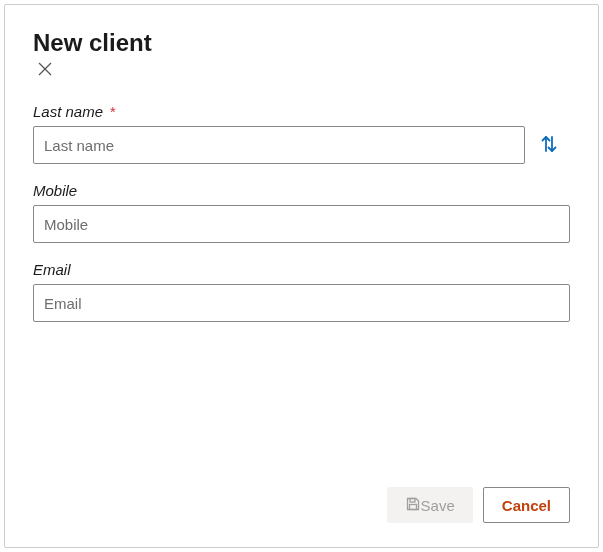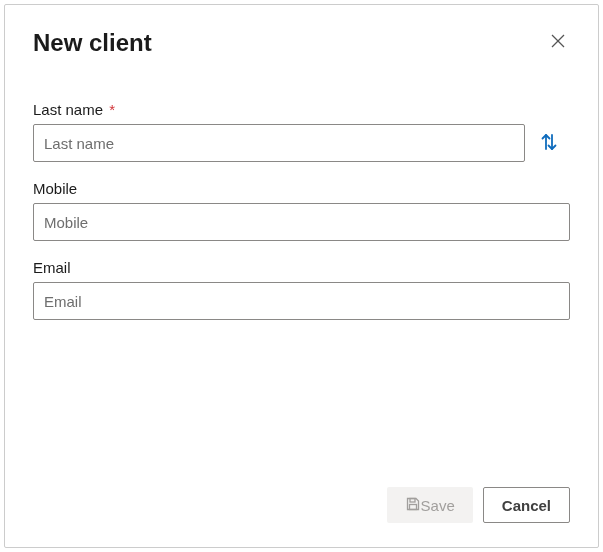--- a/index.html
+++ b/index.html
@@ -19,21 +19,22 @@
       border-radius: 2px;
       padding: 24px 28px;
       position: relative;
       display: flex;
       flex-direction: column;
     }
     .dialog-header {
       display: flex;
       justify-content: space-between;
       align-items: flex-start;
-      margin-bottom: 44px;
+      margin-bottom: 19px;
+      flex-direction: column;
     }
     .dialog-title {
       font-size: 24px;
       font-weight: 600;
       color: #1b1b1b;
     }
     .close-btn {
       background: none;
       border: none;
       cursor: pointer;
@@ -51,20 +52,21 @@
       flex: 1;
     }
     .field-group {
       margin-bottom: 18px;
     }
     .field-label {
       display: block;
       font-size: 15px;
       color: #1b1b1b;
       margin-bottom: 6px;
+      font-style: italic;
     }
     .required-asterisk {
       color: #d13438;
       margin-left: 2px;
     }
     .input-row {
       display: flex;
       align-items: center;
       gap: 10px;
     }
@@ -122,21 +124,21 @@
       color: #a19f9d;
       cursor: default;
     }
     .btn-save svg {
       width: 16px;
       height: 16px;
     }
     .btn-cancel {
       background: #fff;
       border: 1px solid #8a8886;
-      color: #404040;
+      color: #c2410c;
       font-weight: 600;
     }
   </style>
 </head>
 <body>
 
 <div class="dialog">
 
   <div class="dialog-header">
     <h1 class="dialog-title">New client</h1>

